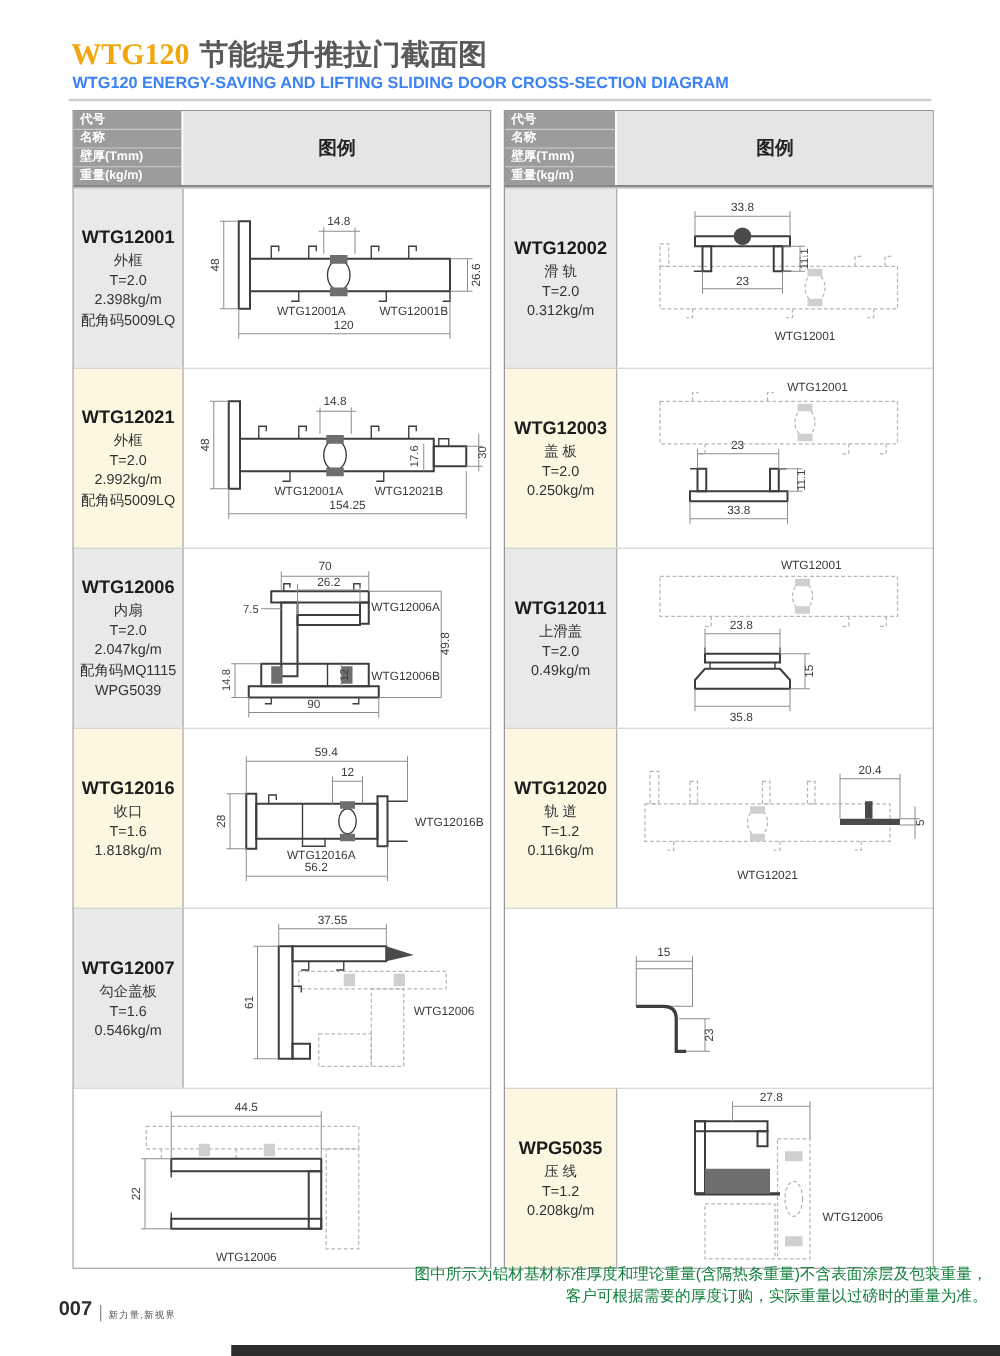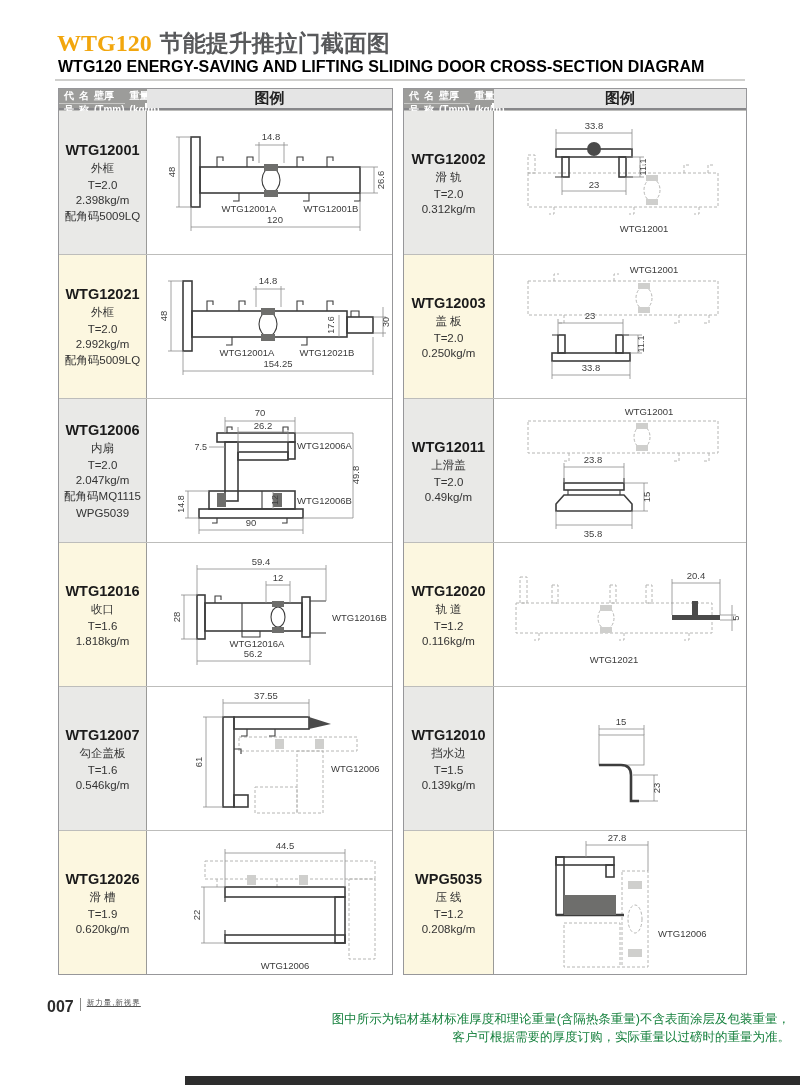--- a/index.html
+++ b/index.html
@@ -3,28 +3,28 @@
 <meta charset="utf-8">
 <style>
   html,body{margin:0;padding:0;}
   body{width:800px;height:1085px;position:relative;background:#fff;
        font-family:"Liberation Sans","DejaVu Sans",sans-serif;overflow:hidden;}
   .abs{position:absolute;}
   
   .title{left:57px;top:28px;font-size:24px;font-weight:bold;letter-spacing:0;}
   .title .code{color:#F2A60D;margin-right:8px;font-family:Liberation Serif, serif;}
   .title .zh{color:#58595B;font-size:23px;margin-top:48px;}
-  .subtitle{left:58px;top:58px;font-size:16px;font-weight:bold;color:#000000;}
+  .subtitle{left:58px;top:58px;font-size:13px;font-weight:bold;color:#3b82f6;}
   .rule{left:55px;top:79px;width:690px;height:2px;background:#cfcfcd;}
   
   .ptable{top:88px;border:1px solid #97979a;background:#fff;}
   .t-left{left:58px;width:333px;}
   .t-right{left:403px;width:342px;}
   .thead{display:flex;border-bottom:2px solid #87878a;}
-  .thead-labels{display:flex;border-right:2px solid #fff;background:#9C9C9A;}
+  .thead-labels{display:flex;flex-direction:column;border-right:2px solid #fff;background:#9C9C9A;}
   .t-left .thead-labels{width:86px;}
   .t-right .thead-labels{width:88px;}
   .hcell{height:14px;line-height:14px;font-size:10px;font-weight:bold;color:#fff;
          padding-left:5px;border-bottom:1px solid #c8c8c6;background:#9C9C9A;}
   .hcell:last-child{border-bottom:none;}
   .legend{flex:1;background:#e5e5e5;display:flex;align-items:center;justify-content:center;
           font-size:15px;font-weight:bold;color:#222;}
   .prow{display:flex;height:143px;border-top:1px solid #bdbdbb;}
   .prow:first-of-type{border-top:none;}
   .info{display:flex;flex-direction:column;align-items:center;justify-content:center;
@@ -47,24 +47,24 @@
   .dim{fill:none;stroke:#8c8c8a;stroke-width:0.8;}
   .thick{stroke-width:2.6;}
   text.dimt{font-family:"Liberation Sans",sans-serif;font-size:9.5px;fill:#3f3f3f;}
   text.s9{font-size:9px;}
   text.plbl{font-family:"Liberation Sans",sans-serif;font-size:9.5px;fill:#3a3a3a;}
   .mid{text-anchor:middle;}
   .end{text-anchor:end;}
   
   .note{left:0;width:790px;text-align:right;font-size:12.5px;color:#15803d;}
   .n1{top:1011px;} .n2{top:1029px;}
-  .pagefoot{left:47px;top:998px;display:flex;align-items:flex-start;gap:6px;}
+  .pagefoot{left:47px;top:1039px;display:flex;align-items:flex-end;gap:6px;}
   .pagenum{font-size:16px;font-weight:bold;color:#2e2e2e;}
   .pipe{width:1px;height:13px;background:#8a8a88;}
-  .brand{font-size:7.5px;color:#555;letter-spacing:1px;text-decoration:underline;}
+  .brand{font-size:7.5px;color:#555;letter-spacing:1px;}
   .bottombar{left:185px;top:1076px;width:615px;height:9px;background:#2d2d2d;}
 </style>
 </head>
 <body>
 
 <div class="abs title">
   <span class="code">WTG120</span><span class="zh">节能提升推拉门截面图</span>
 </div>
 <div class="abs subtitle">WTG120 ENERGY-SAVING AND LIFTING SLIDING DOOR CROSS-SECTION DIAGRAM</div>
 <div class="abs rule"></div>
@@ -262,26 +262,20 @@
           <path d="M76,30 H56 M76,120 H56 M59,30 V120"></path>
         </g>
         <text class="dimt mid" x="119" y="12">37.55</text>
         <text class="dimt mid" x="55" y="75" transform="rotate(-90 55 75)">61</text>
         <text class="plbl" x="184" y="85">WTG12006</text>
       </svg>
     </div>
   </div>
 
   <div class="prow">
-    <div class="info bg-cream">
-      <div class="pcode">WTG12026</div>
-      <div class="pline">滑 槽</div>
-      <div class="pline">T=1.9</div>
-      <div class="pline">0.620kg/m</div>
-    </div>
     <div class="diag">
       <svg width="244" height="142" viewBox="0 0 244 142">
         <g class="dash">
           <rect x="58" y="30" width="170" height="18"></rect>
           <rect x="202" y="48" width="26" height="80"></rect>
           <path d="M70,48 v8 M130,48 v8"></path>
         </g>
         <rect class="df" x="100" y="44" width="9" height="10"></rect>
         <rect class="df" x="152" y="44" width="9" height="10"></rect>
         <g class="prof">
@@ -446,26 +440,20 @@
           <path d="M226,72 H242 M226,77 H242 M238,62 V88"></path>
         </g>
         <text class="dimt mid" x="202" y="36">20.4</text>
         <text class="dimt mid s9" x="245" y="75" transform="rotate(-90 245 75)">5</text>
         <text class="plbl mid" x="120" y="120">WTG12021</text>
       </svg>
     </div>
   </div>
 
   <div class="prow">
-    <div class="info bg-gray">
-      <div class="pcode">WTG12010</div>
-      <div class="pline">挡水边</div>
-      <div class="pline">T=1.5</div>
-      <div class="pline">0.139kg/m</div>
-    </div>
     <div class="diag">
       <svg width="251" height="142" viewBox="0 0 251 142">
         <rect class="dim" x="105" y="48" width="45" height="30"></rect>
         <path class="prof thick" d="M105,78 h22 q10,0 10,10 v26 h8"></path>
         <g class="dim">
           <path d="M105,48 V38 M150,48 V38 M105,42 H150"></path>
           <path d="M139,88 H164 M145,114 H164 M160,88 V114"></path>
         </g>
         <text class="dimt mid" x="127" y="38">15</text>
         <text class="dimt mid" x="166" y="101" transform="rotate(-90 166 101)">23</text>

